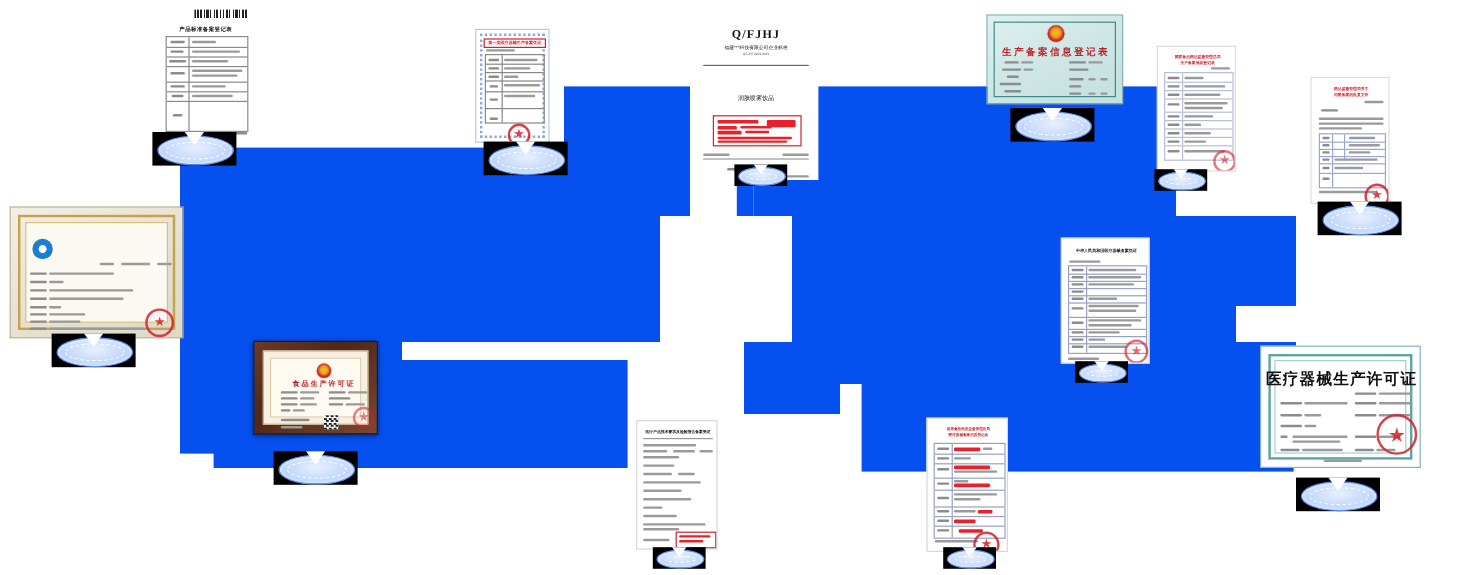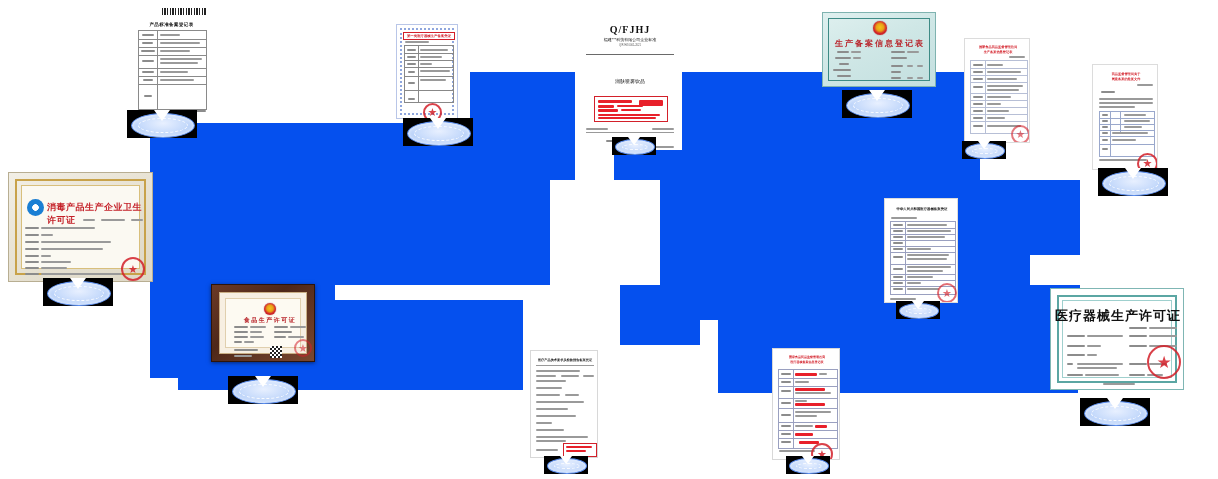--- a/index.html
+++ b/index.html
@@ -336,21 +336,20 @@
       <div class="ellipse"></div>
       <div class="notch"></div>
   </div>
 
   <div class="doc disinfect-lic" style="left:8px;top:172px;width:145px;height:110px;">
     <div class="inner">
         <div class="inner2"></div>
       </div>
     <div style="position:absolute;left:18px;top:26px;width:17px;height:17px;border-radius:50%;
                 background:radial-gradient(circle,#fff 25%,#1a7fd4 30%,#1a7fd4 65%,#0f5fa8 100%);"></div>
-    <div class="cn-title" style="position:absolute;left:38px;top:28px;width:96px;font-size:9px;color:#c42028;letter-spacing:.5px;text-align:left;">消毒产品生产企业卫生许可证</div>
     <div class="fk l" style="position:absolute;left:74px;top:46px;width:12px;"></div>
     <div class="fk l" style="position:absolute;left:92px;top:46px;width:24px;"></div>
     <div class="fk l" style="position:absolute;left:122px;top:46px;width:12px;"></div>
     <div class="fk" style="position:absolute;left:16px;top:54px;width:14px;"></div>
     <div class="fk l" style="position:absolute;left:32px;top:54px;width:54px;"></div>
     <div class="fk" style="position:absolute;left:16px;top:61px;width:14px;"></div>
     <div class="fk l" style="position:absolute;left:32px;top:61px;width:12px;"></div>
     <div class="fk" style="position:absolute;left:16px;top:68px;width:14px;"></div>
     <div class="fk l" style="position:absolute;left:32px;top:68px;width:70px;"></div>
     <div class="fk" style="position:absolute;left:16px;top:75px;width:14px;"></div>

